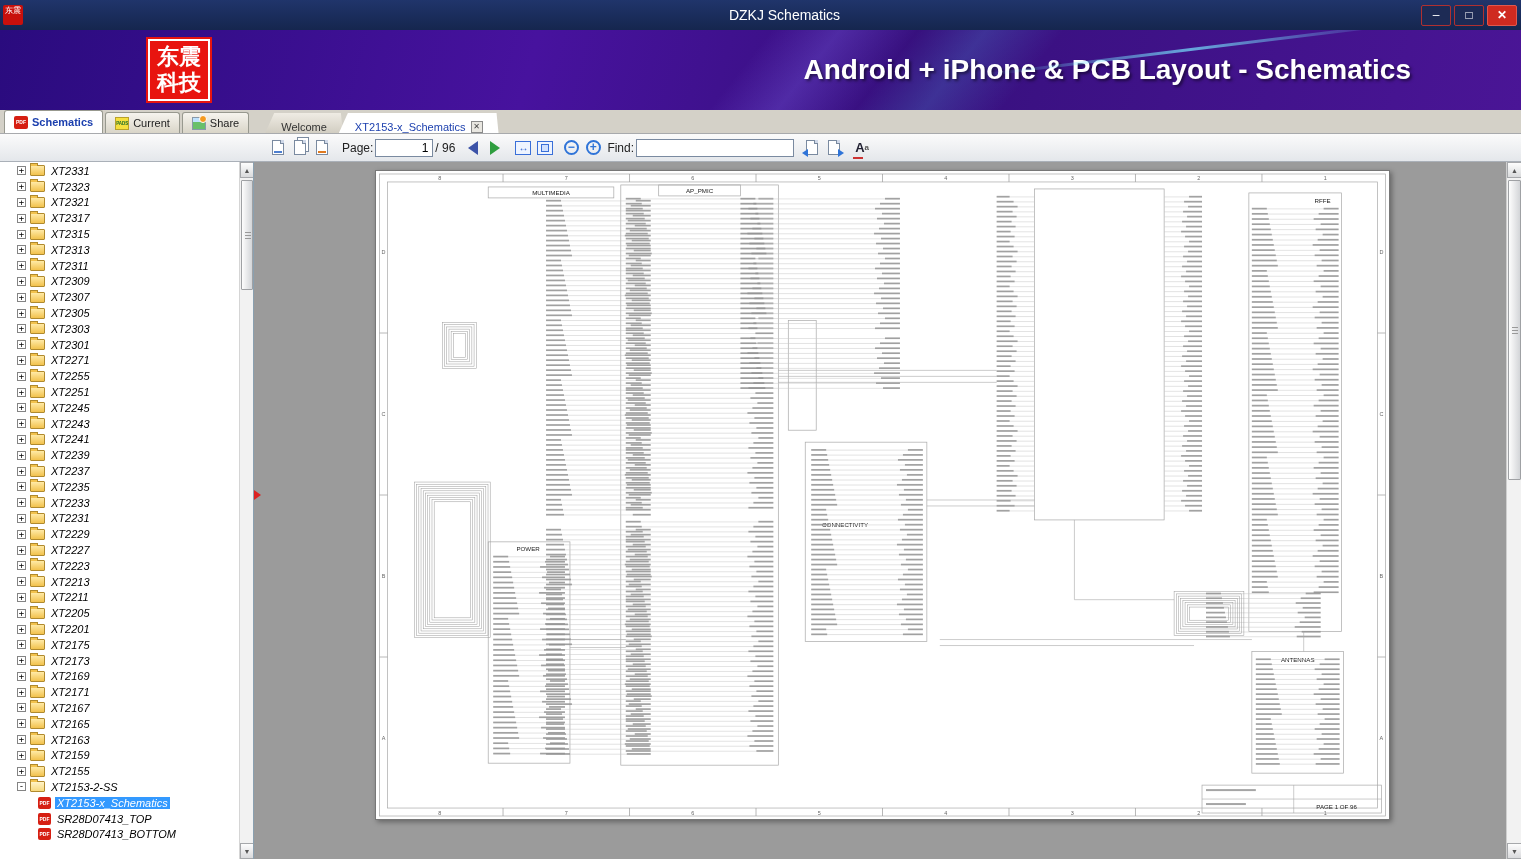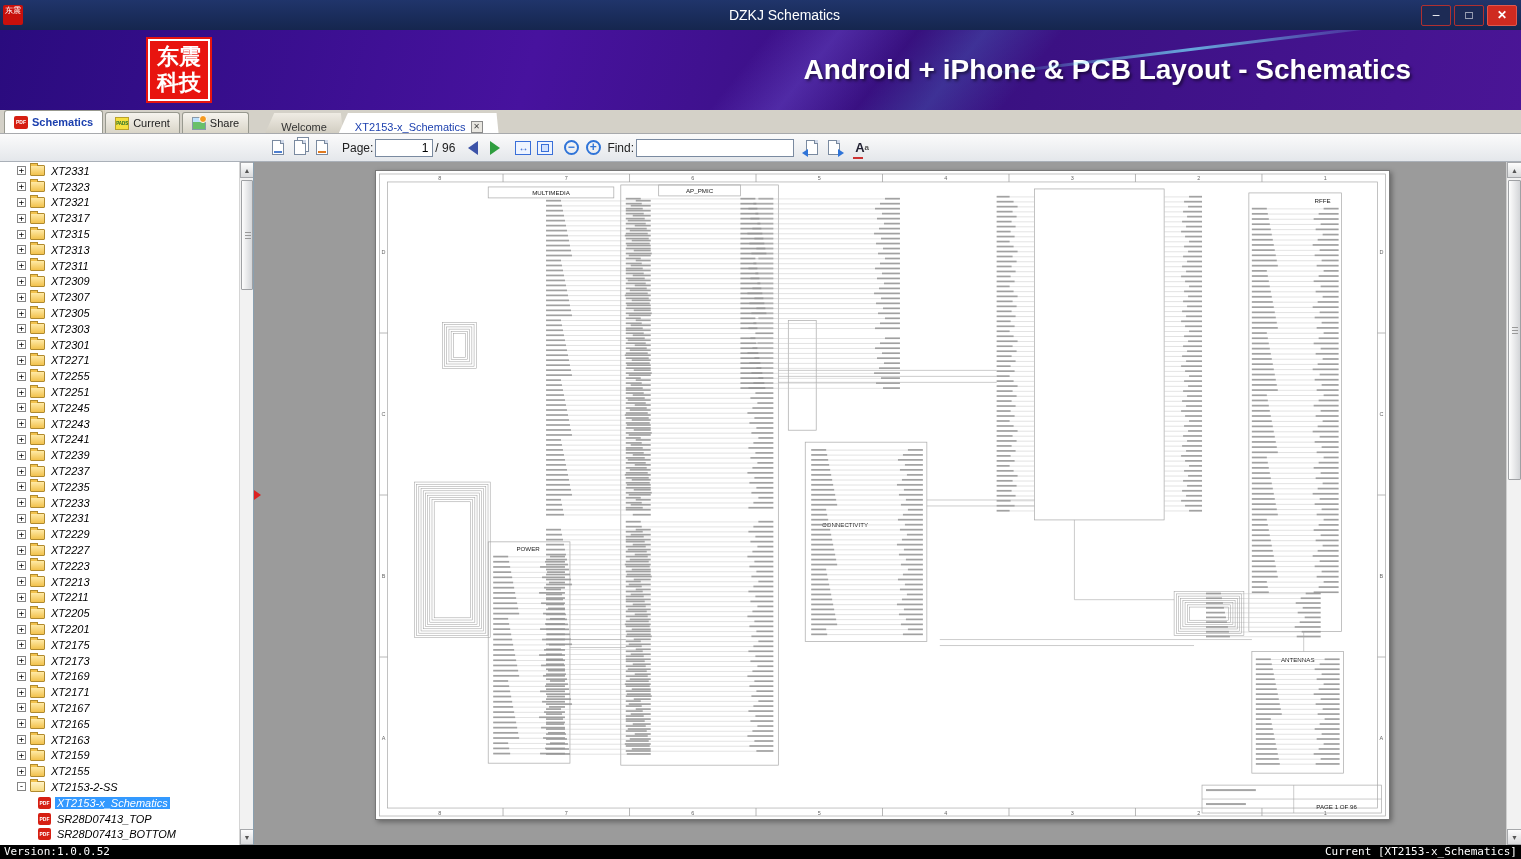--- a/index.html
+++ b/index.html
@@ -2184,17 +2184,13 @@
           </svg>
       </div>
       <div class="main-scroll">
         <div class="sb-btn up">▲</div>
         <div class="sb-thumb" style="top:18px; height:300px;"></div>
         <div class="sb-btn down">▼</div>
       </div>
     </div>
   </div>
 
-  <div class="statusbar">
-    <span>Version:1.0.0.52</span>
-    <span>Current [XT2153-x_Schematics]</span>
-  </div>
 </div>
 
 </body></html>

